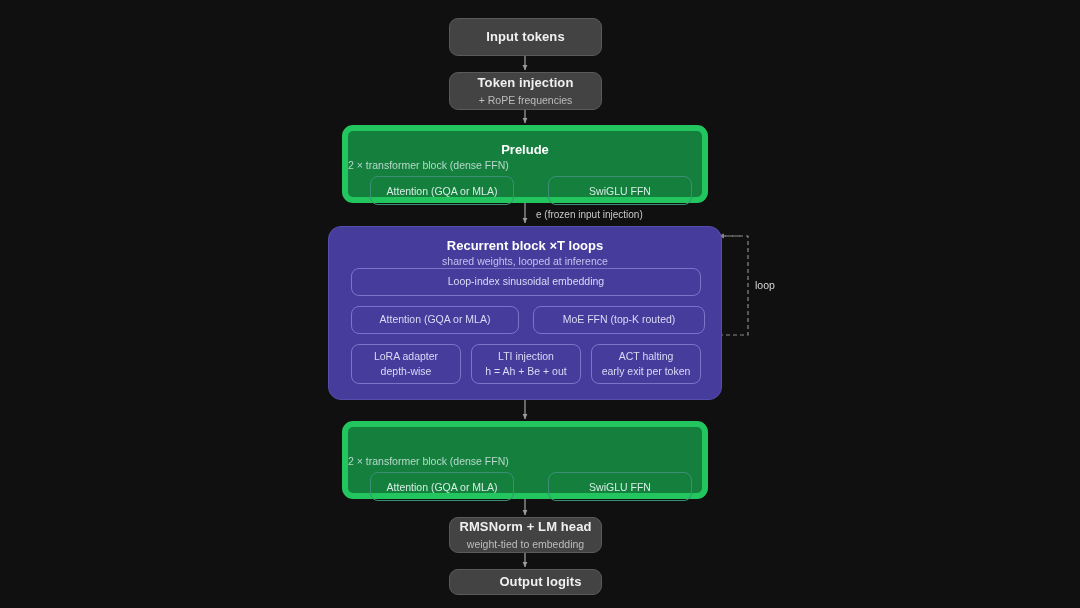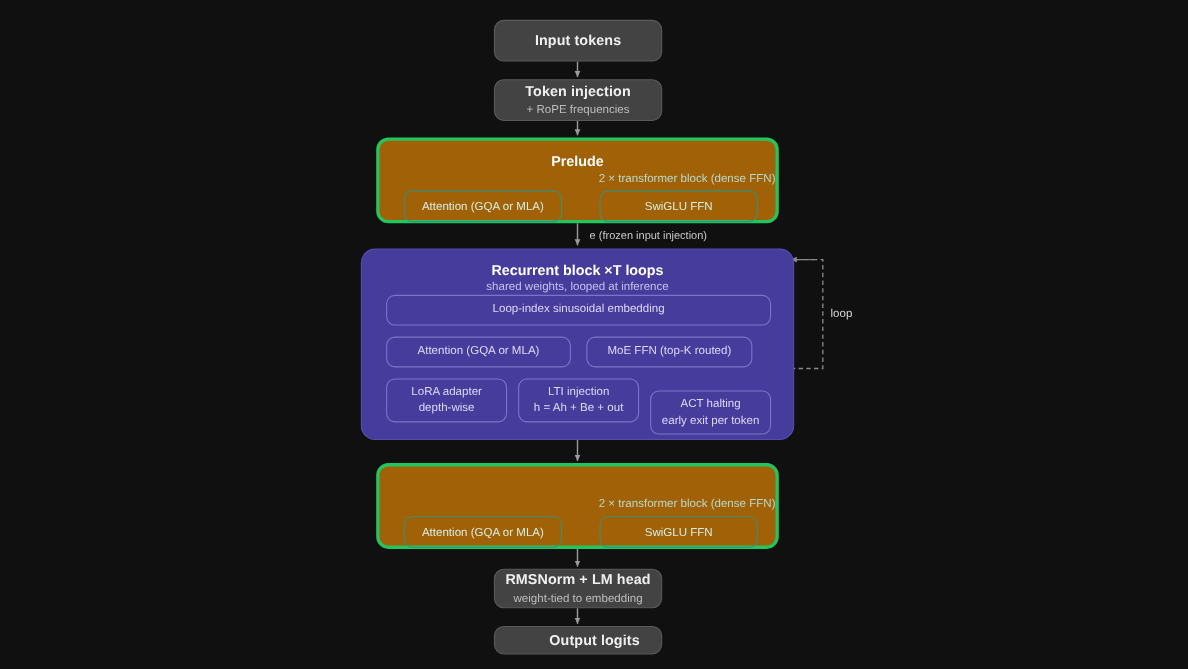--- a/index.html
+++ b/index.html
@@ -53,37 +53,37 @@
   .grey {
     background: #434343;
     border: 1px solid #5a5a5a;
     color: #f0f0f0;
   }
   .grey .sub { color: #bdbdbd; }
 
   
   .green-group {
     position: absolute;
-    background: #a16207;
-    border: 3px solid #22c55e;
+    background: #15803d;
+    border: 6px solid #22c55e;
     border-radius: 11px;
     padding-left: 28px;
   }
   .green-group .g-title {
     position: absolute;
     left: 0; right: 0;
     text-align: center;
     font-size: 13px;
     font-weight: 700;
     color: #ffffff;
   }
   .green-group .g-sub {
     position: absolute;
     left: 0; right: 0;
-    text-align: right;
+    text-align: left;
     font-size: 10.5px;
     color: #b7d8cc;
   }
   .green-sub-box {
     position: absolute;
     border: 1px solid #3c8f75;
     border-radius: 8px;
     background: transparent;
     display: flex;
     align-items: center;
@@ -217,33 +217,33 @@
     <div class="g-title" style="top:11px;">Recurrent block ×T loops</div>
     <div class="g-sub" style="top:28px;">shared weights, looped at inference</div>
 
     <div class="purple-sub-box" style="left:22px; top:41px; width:350px; height:28px;justify-content:center;">
       <span>Loop-index sinusoidal embedding</span>
     </div>
 
     <div class="purple-sub-box" style="left:22px; top:79px; width:168px; height:28px;">
       <span>Attention (GQA or MLA)</span>
     </div>
-    <div class="purple-sub-box" style="left:204px; top:79px; width:151px; height:28px;">
+    <div class="purple-sub-box" style="left:204px; top:79px; width:172px; height:28px;">
       <span>MoE FFN (top-K routed)</span>
     </div>
 
     <div class="purple-sub-box" style="left:142px; top:117px; width:110px; height:40px;">
       <span>LTI injection</span>
       <span>h = Ah + Be + out</span>
     </div>
     <div class="purple-sub-box" style="left:22px; top:117px; width:110px; height:40px;">
       <span>LoRA adapter</span>
       <span>depth-wise</span>
     </div>
-    <div class="purple-sub-box" style="left:262px; top:117px; width:110px; height:40px;margin-top:11px;">
+    <div class="purple-sub-box" style="left:262px; top:117px; width:110px; height:40px;">
       <span>ACT halting</span>
       <span>early exit per token</span>
     </div>
   </div>
 
   <div class="loop-label" style="left:755px; top:279px;">loop</div>
 
   <div class="green-group" style="left:342px; top:421px; width:366px; height:78px;">
     <div class="g-sub" style="top:28px;">2 × transformer block (dense FFN)</div>
 

